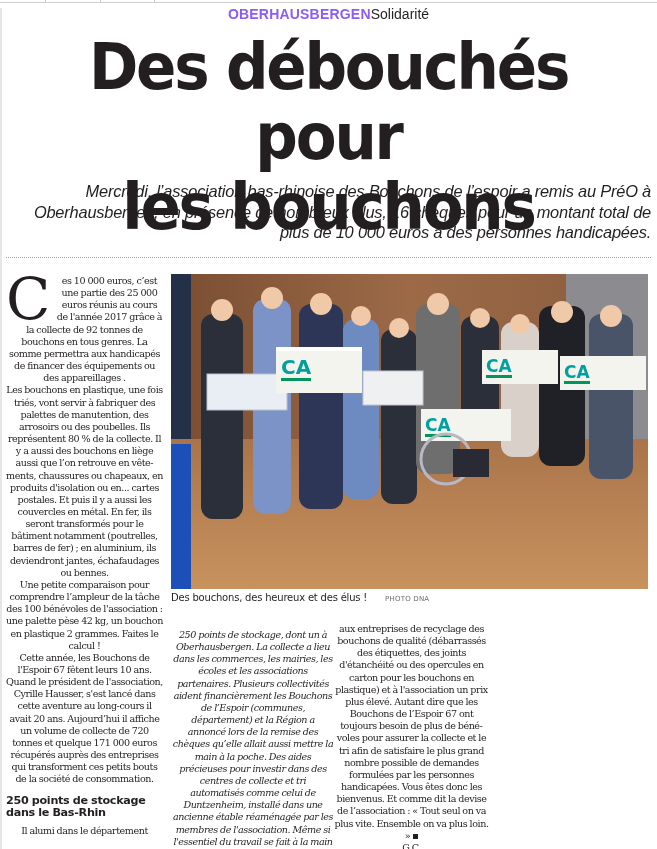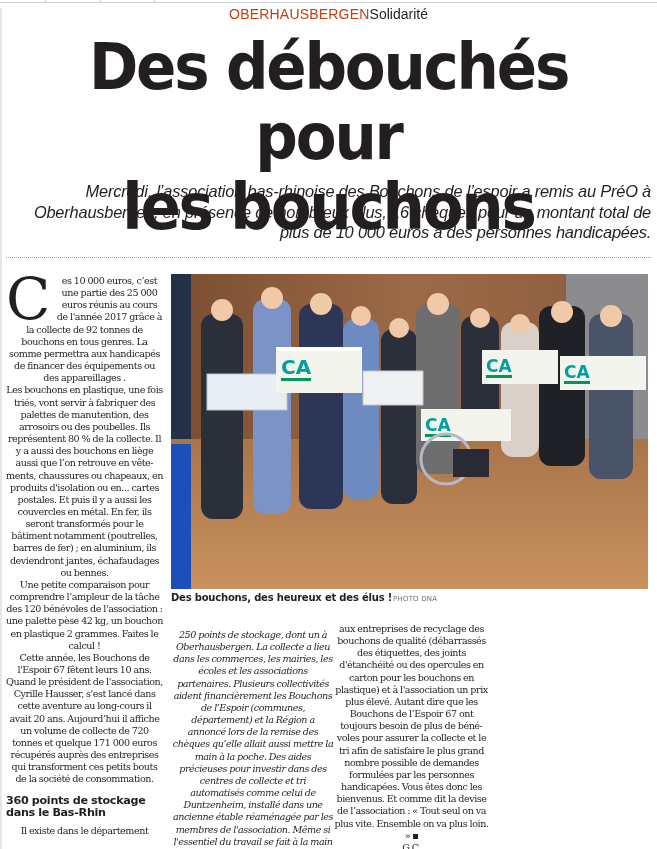--- a/index.html
+++ b/index.html
@@ -4,21 +4,21 @@
   <style>
     * { box-sizing: border-box; margin: 0; padding: 0; }
     html, body { width: 657px; height: 849px; overflow: hidden; background: #ffffff; }
     body { position: relative; font-family: "DejaVu Serif", serif; color: #231f20; }
 
     .top-rule { position: absolute; left: 0; top: 0; width: 657px; height: 3px; border-bottom: 1px solid #cfcfcf; }
     .top-rule span { position: absolute; top: 0; width: 1px; height: 3px; background: #cfcfcf; }
     .left-rule { position: absolute; left: 0; top: 8px; width: 2px; height: 841px; background: #e6e6e6; }
 
     .kicker { position: absolute; top: 6px; left: 0; width: 657px; text-align: center; font-family: "Liberation Sans", sans-serif; font-size: 14px; line-height: 16px; }
-    .kicker .section { color: #c2410c; font-weight: normal; letter-spacing: 0.2px; }
+    .kicker .section { color: #8b5cf6; font-weight: bold; letter-spacing: 0.2px; }
     .kicker .rubric { color: #231f20; font-weight: normal; }
 
     .headline { position: absolute; top: 32px; left: 0; width: 657px; text-align: center; font-family: "DejaVu Sans", sans-serif; font-weight: bold; font-size: 64px; line-height: 70px; letter-spacing: -2.4px; color: #231f20; transform: scaleX(0.93); transform-origin: center top; }
 
     .chapo { position: absolute; top: 181px; left: 8px; width: 643px; text-align: right; font-family: "Liberation Sans", sans-serif; font-size: 16.4px; line-height: 20.5px; color: #231f20; letter-spacing: -0.2px; font-style: italic; }
     .dotted { position: absolute; top: 257px; left: 6px; width: 645px; border-top: 1px dotted #9a9a9a; }
 
     .col { position: absolute; font-family: "DejaVu Serif", serif; font-size: 9.6px; line-height: 12.15px; text-align: justify; color: #231f20; letter-spacing: -0.45px; word-spacing: -0.3px; hyphens: manual; }
     .col p { margin: 0; text-align: center; }
     .col1 { left: 6px; top: 275px; width: 157px; }
@@ -27,22 +27,22 @@
 
     .dropcap { float: left; font-family: "DejaVu Serif", serif; font-size: 58px; line-height: 44px; height: 46px; margin: 2px 6px 0 0; color: #231f20; }
     .subhead { font-family: "DejaVu Sans", sans-serif; font-weight: bold; font-size: 11.2px; line-height: 12.5px; margin: 9px 0 5px 0; text-align: left; letter-spacing: -0.3px; }
     .endmark { display: inline-block; width: 5px; height: 5px; background: #231f20; margin-left: 3px; vertical-align: 0; }
     .signature { text-align: right; margin-top: 2px; }
 
     .photo { position: absolute; left: 171px; top: 274px; width: 477px; height: 315px; overflow: hidden; background: #eab308; }
     .photo svg { display: block; width: 100%; height: 100%; }
 
     .caption { position: absolute; left: 171px; top: 592px; font-family: "DejaVu Sans", sans-serif; font-size: 10px; line-height: 12px; color: #231f20; letter-spacing: -0.2px; }
-    .caption .cap-text { font-weight: bold; }
-    .caption .credit { font-size: 7px; color: #6d6d6d; margin-left: 1px; letter-spacing: 0.2px; }
+    .caption .cap-text { font-weight: normal; }
+    .caption .credit { font-size: 7px; color: #6d6d6d; margin-left: 18px; letter-spacing: 0.2px; }
   </style>
 </head>
 <body>
 
 <div class="top-rule">
   <span style="left:45px"></span>
     <span style="left:100px"></span>
     <span style="left:154px"></span>
 </div>
 <div class="left-rule"></div>
@@ -56,24 +56,24 @@
   <span style="display:block">les bouchons</span>
 </h1>
 
 <p class="chapo">Mercredi, l’association bas-rhinoise des Bouchons de l’espoir a remis au PréO à Oberhausbergen, en présence de nombreux élus, 16 chèques pour un montant total de plus de 10 000 euros à des personnes handicapées.</p>
 <div class="dotted"></div>
 
 <div class="col col1">
   <span class="dropcap">C</span>
   <p>es 10 000 euros, c’est une partie des 25 000 euros réunis au cours de l'année 2017 grâce à la collecte de 92 tonnes de bouchons en tous genres. La somme permettra aux handica­pés de financer des équipements ou des appareillages .</p>
   <p>Les bouchons en plastique, une fois triés, vont servir à fabriquer des palettes de manutention, des arrosoirs ou des poubelles. Ils représentent 80 % de la collecte. Il y a aussi des bouchons en liège aussi que l’on retrouve en vête­ments, chaussures ou chapeaux, en produits d'isolation ou en... cartes postales. Et puis il y a aussi les couvercles en métal. En fer, ils seront transformés pour le bâtiment notamment (poutrel­les, barres de fer) ; en alumi­nium, ils deviendront jantes, échafaudages ou bennes.</p>
-  <p>Une petite comparaison pour comprendre l’ampleur de la tâ­che des 120 bénévoles de l'asso­ciation : une palette pèse 42 kg, un bouchon en plastique 2 gram­mes. Faites le calcul !</p>
+  <p>Une petite comparaison pour comprendre l’ampleur de la tâ­che des 100 bénévoles de l'asso­ciation : une palette pèse 42 kg, un bouchon en plastique 2 gram­mes. Faites le calcul !</p>
   <p>Cette année, les Bouchons de l'Espoir 67 fêtent leurs 10 ans. Quand le président de l'associa­tion, Cyrille Hausser, s'est lancé dans cette aventure au long-cours il avait 20 ans. Aujour­d’hui il affiche un volume de collecte de 720 tonnes et quelque 171 000 euros récupérés auprès des entreprises qui transforment ces petits bouts de la société de consommation.</p>
-  <h2 class="subhead">360 points de stockage dans le Bas-Rhin</h2>
-  <p>Il existe dans le département</p>
+  <h2 class="subhead">250 points de stockage dans le Bas-Rhin</h2>
+  <p>Il alumi dans le département</p>
 </div>
 
 <div class="photo">
   <svg viewBox="0 0 477 315" preserveAspectRatio="none">
     <defs>
       <linearGradient id="wall" x1="0" y1="0" x2="1" y2="0">
         <stop offset="0" stop-color="#7a4d32"></stop>
         <stop offset="0.5" stop-color="#9c6a47"></stop>
         <stop offset="1" stop-color="#8a5c3e"></stop>
       </linearGradient>

